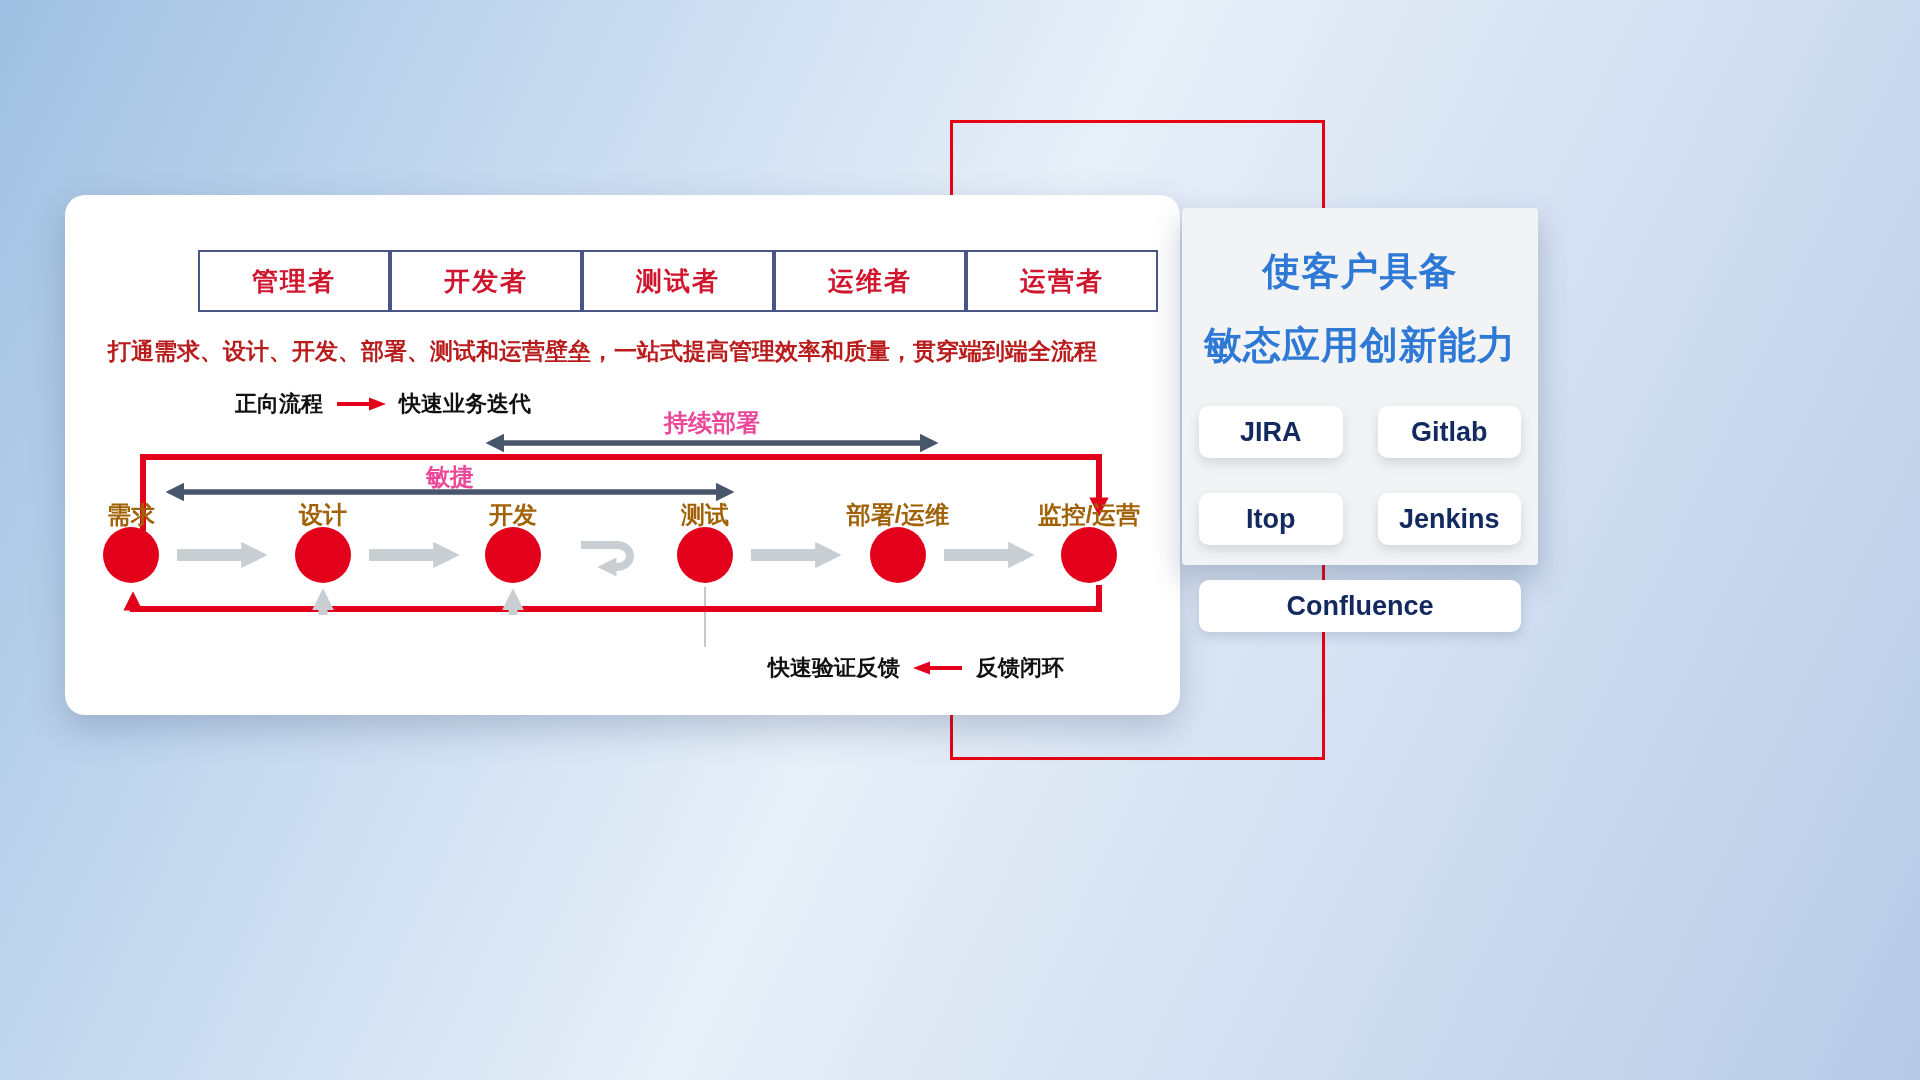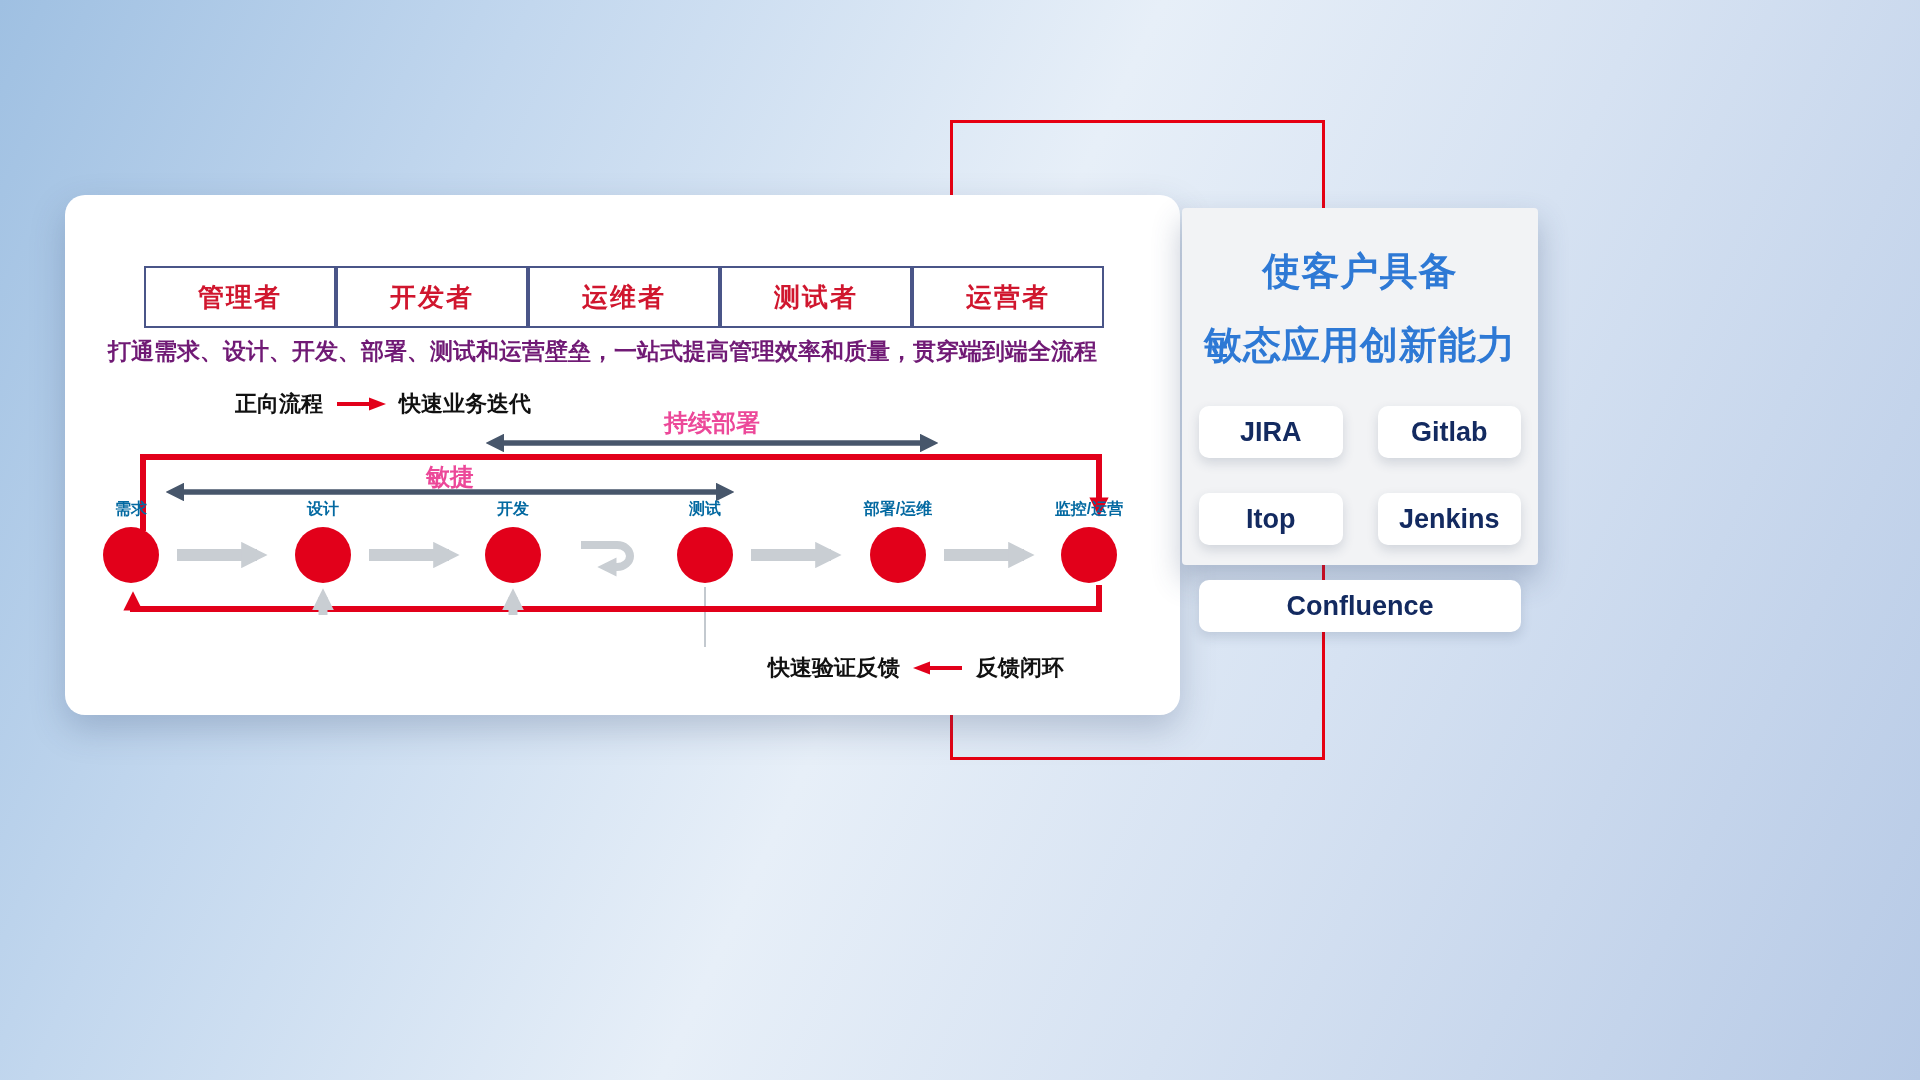--- a/index.html
+++ b/index.html
@@ -29,39 +29,38 @@
     border-radius: 20px;
     box-shadow: 0 14px 34px rgba(50, 70, 110, 0.25);
     z-index: 2;
   }
 
   .actors {
     position: absolute;
     left: 25px; top: 55px;
     width: 1068px;
     display: flex;
-    justify-content: center;
-    margin-top: 16px;
+    justify-content: flex-end;
   }
   .actor-box {
     width: 192px; height: 62px;
     border: 2px solid #4a5588;
     display: flex; align-items: center; justify-content: center;
     font-size: 26px; font-weight: bold;
     color: #d0162e;
     letter-spacing: 2px;
     background: #ffffff;
   }
 
   .subtitle {
     position: absolute;
     left: 43px; top: 141px;
     width: 1060px;
     font-size: 23px; font-weight: bold;
-    color: #701a75;
+    color: #b91c1c;
     white-space: nowrap;
   }
 
   .legend {
     position: absolute;
     display: flex; align-items: center; gap: 12px;
     font-size: 22px; font-weight: bold; color: #111111; justify-content: flex-end;
   }
   .legend-forward { left: 170px; top: 194px; }
   .legend-feedback { left: 703px; top: 458px; }
@@ -81,22 +80,22 @@
     left: 0; top: 0;
     width: 1115px; height: 520px;
     pointer-events: none;
   }
 
   .stage-label {
     position: absolute;
     top: 304px;
     width: 170px;
     text-align: center;
-    font-size: 16px; font-weight: bold;
-    color: #0369a1;
+    font-size: 24px; font-weight: bold;
+    color: #a16207;
   }
 
   
   .side-panel {
     position: absolute;
     left: 1182px; top: 208px;
     width: 356px; height: 357px;
     background: #f2f3f5;
     border-radius: 4px;
     box-shadow: 0 14px 30px rgba(50, 70, 110, 0.30);
@@ -134,22 +133,22 @@
 </head>
 <body>
 
 <div class="red-frame"></div>
 
 <div class="main-panel">
 
   <div class="actors">
     <div class="actor-box">管理者</div>
     <div class="actor-box">开发者</div>
+    <div class="actor-box">测试者</div>
     <div class="actor-box">运维者</div>
-    <div class="actor-box">测试者</div>
     <div class="actor-box">运营者</div>
   </div>
 
   <div class="subtitle">打通需求、设计、开发、部署、测试和运营壁垒，一站式提高管理效率和质量，贯穿端到端全流程</div>
 
   <div class="legend legend-forward">
     <span>正向流程</span>
     <svg width="52" height="14">
       <path d="M2 7 H36" stroke="#e2001a" stroke-width="4"></path>
       <path d="M34 0.5 L51 7 L34 13.5 Z" fill="#e2001a"></path>

